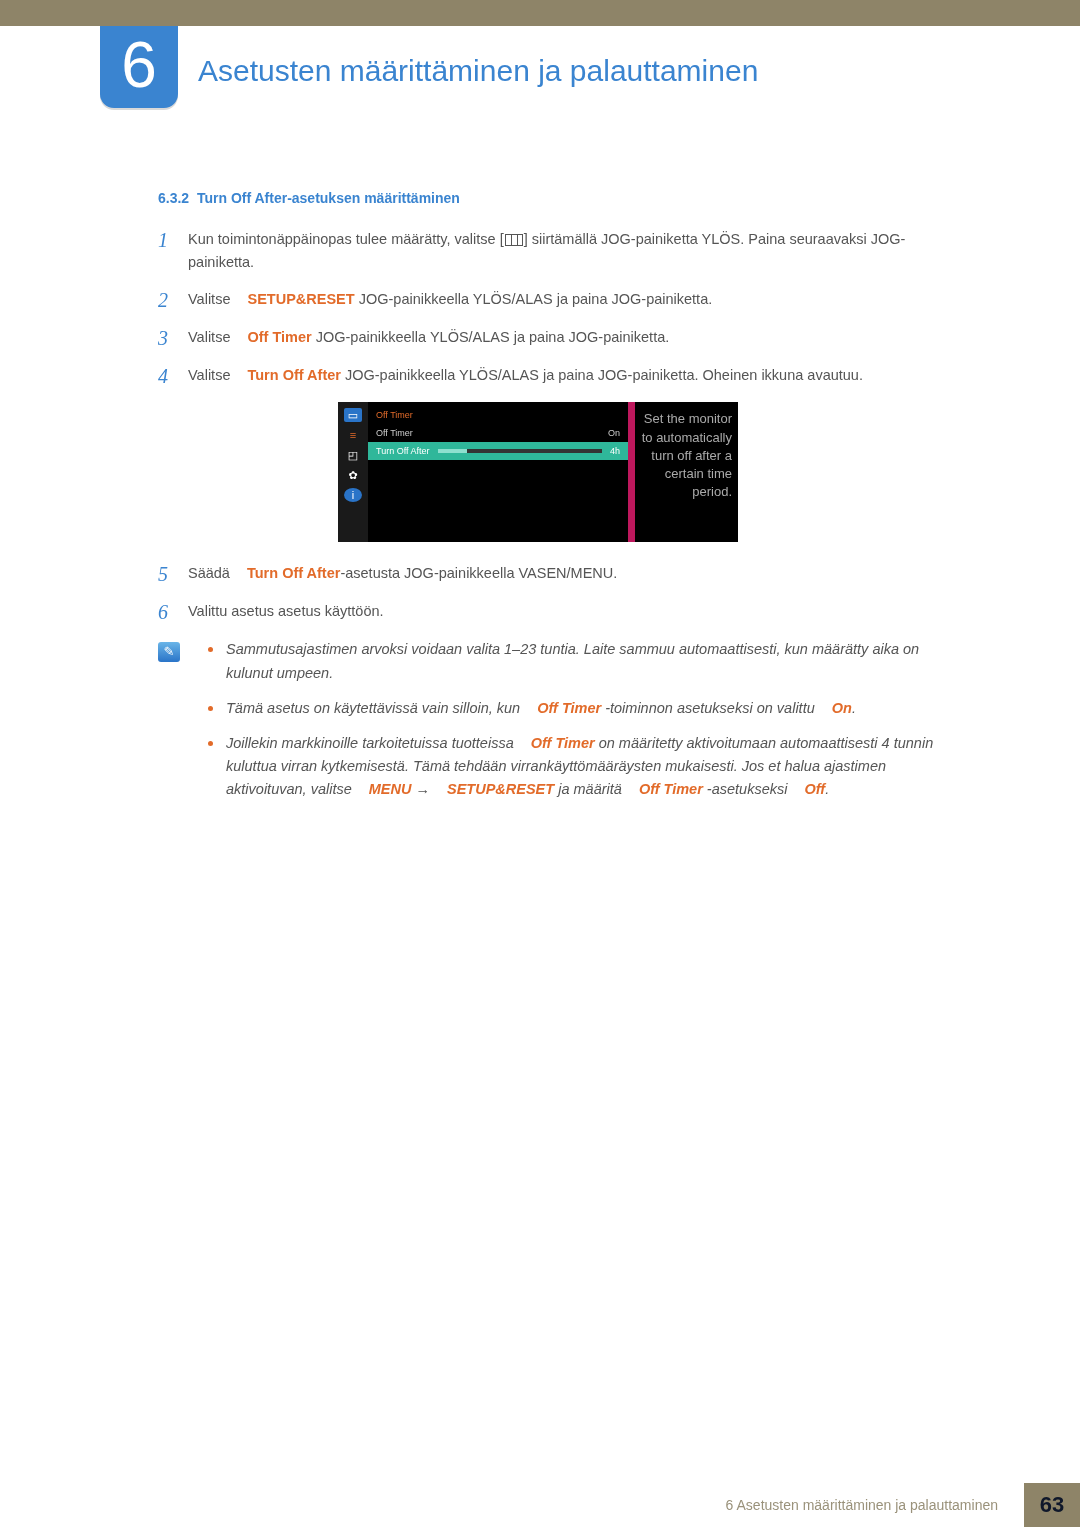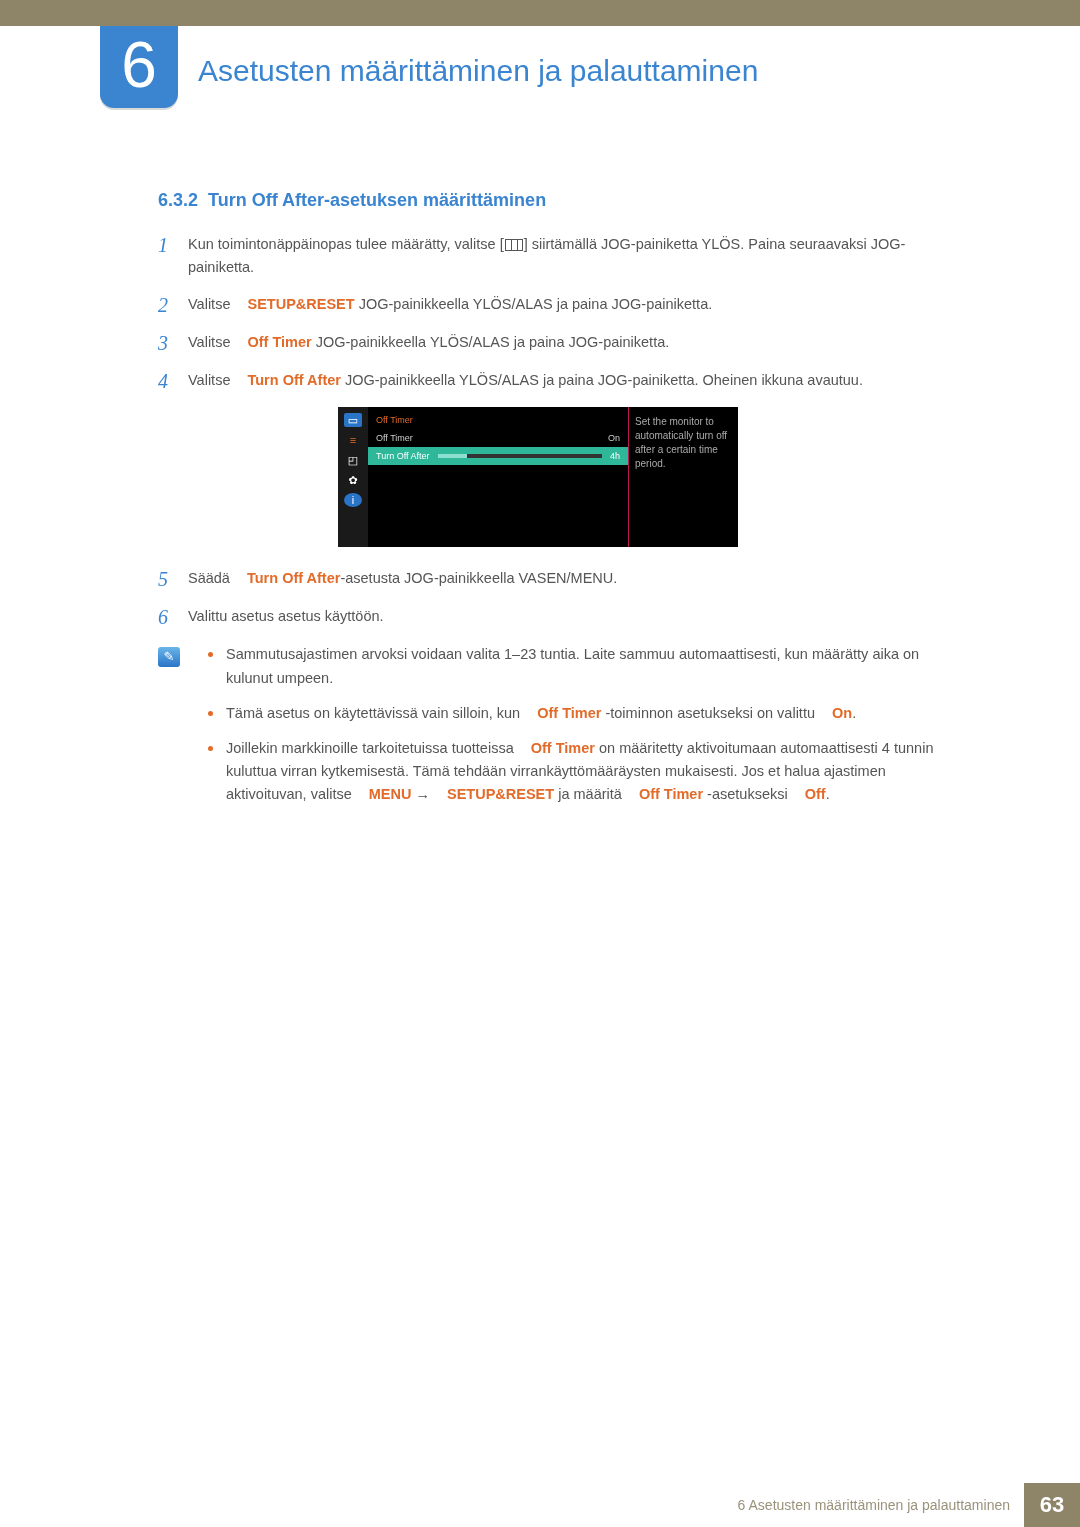--- a/index.html
+++ b/index.html
@@ -41,21 +41,21 @@
     font-weight: 400;
   }
   .content {
     position: absolute;
     top: 190px;
     left: 158px;
     width: 780px;
   }
   .section-heading {
     color: #3a84d0;
-    font-size: 18px;
+    font-size: 14px;
     font-weight: bold;
     margin-bottom: 22px;
   }
   ol.steps { list-style: none; }
   ol.steps > li {
     display: flex;
     margin-bottom: 14px;
     line-height: 1.6;
     font-size: 14.5px;
   }
@@ -150,43 +150,44 @@
   }
   .osd-row .bar .fill {
     position:absolute; left:0; top:0; bottom:0;
     width: 18%;
     background: #8de0cf;
   }
   .osd-desc {
     width: 110px;
     background: #000;
     padding: 8px 6px;
-    font-size: 10px;
+    font-size: 13px;
     color: #aaa;
     line-height: 1.4;
-    border-left: 1px solid #be185d;
+    border-left: 7px solid #be185d;
+    text-align: right;
   }
 
   .note-block {
     display: flex;
     margin-top: 10px;
   }
   .note-icon {
     width: 22px; height: 20px;
     background: linear-gradient(#6ab5e8,#2a74c8);
     border-radius: 3px;
     color: #fff;
     text-align: center;
     line-height: 20px;
     font-size: 13px;
     margin-right: 28px;
     margin-top: 4px;
     flex: none;
   }
-  ul.notes { list-style: none; flex:1; }
+  ul.notes { list-style: none; flex:1;font-style:italic; }
   ul.notes > li {
     position: relative;
     padding-left: 18px;
     margin-bottom: 12px;
     font-size: 14.5px;
     line-height: 1.6;
     color: #555;
   }
   ul.notes > li::before {
     content: "";
@@ -202,25 +203,25 @@
     position: absolute;
     left: 0; right: 0; bottom: 0;
     height: 44px;
     display: flex;
     justify-content: flex-end;
     align-items: center;
   }
   .footer-text {
     color: #9a927b;
     font-size: 14px;
-    margin-right: 14px;
+    margin-right: 26px;
   }
   .footer-page {
     background: #8e8468;
-    color: #ffffff;
+    color: #0f172a;
     height: 44px;
     width: 56px;
     display: flex;
     align-items: center;
     justify-content: center;
     font-size: 22px;
     font-weight: bold;
   }
 </style>
 </head>

